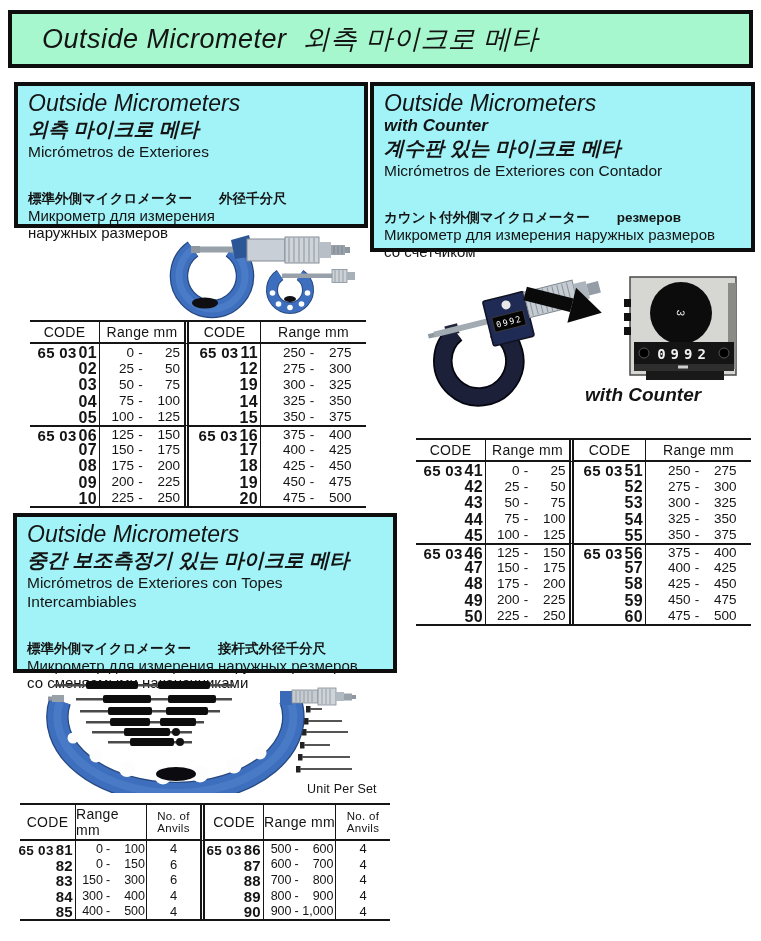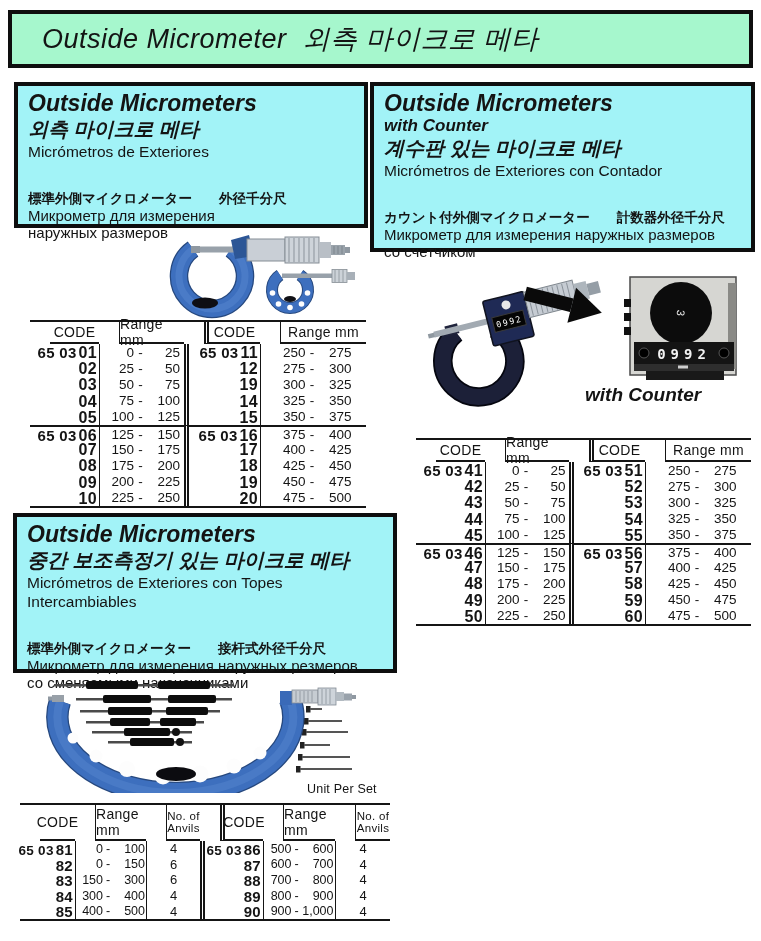--- a/index.html
+++ b/index.html
@@ -7,36 +7,36 @@
   .page{position:relative;width:761px;height:941px;background:#ffffff;overflow:hidden;}
 
   .banner{position:absolute;left:8px;top:10px;width:745px;height:58px;box-sizing:border-box;
     border:4px solid #0e0e0e;background:#a6f7cd;display:flex;align-items:center;padding-left:30px;}
   .banner .bt{font-style:italic;font-weight:400;font-size:27px;letter-spacing:.5px;white-space:pre;}
 
   .panel{position:absolute;box-sizing:border-box;border:4px solid #0e0e0e;background:#a2f3f7;padding:5px 10px 4px;}
   #panel-standard{left:14px;top:82px;width:354px;height:146px;}
   #panel-counter{left:370px;top:82px;width:385px;height:170px;}
   #panel-anvils{left:13px;top:513px;width:384px;height:160px;}
-  .t-en{font-style:italic;font-weight:700;font-size:23px;line-height:1.1;}
+  .t-en{font-style:italic;font-weight:400;font-size:23px;line-height:1.1;}
   .t-en2{font-style:italic;font-weight:700;font-size:17px;line-height:1.12;}
   .t-ko{font-style:italic;font-weight:700;font-size:20px;line-height:1.35;}
   .t-es{font-size:15.5px;line-height:1.22;}
   .t-ja{font-size:13.5px;font-weight:600;line-height:1.3;white-space:pre;margin-top:28px;}
   .t-ru{font-size:15px;line-height:1.13;}
 
   .img{position:absolute;}
   .caption-counter{position:absolute;left:585px;top:384px;font-style:italic;font-weight:700;font-size:19px;}
   .caption-unit{position:absolute;left:307px;top:782px;font-size:12.5px;letter-spacing:.2px;}
 
   .rtable{position:absolute;display:grid;border-top:2px solid #151515;border-bottom:2px solid #151515;box-sizing:border-box;background:#fff;}
   #table-standard{left:30px;top:320px;grid-template-columns:69px 85px 76px 106px;grid-template-rows:22px repeat(10,16.2px);}
   #table-counter{left:416px;top:438px;grid-template-columns:69px 84px 76px 106px;grid-template-rows:22px repeat(10,16.2px);}
   #table-anvils{left:20px;top:803px;grid-template-columns:55px 71px 54px 63px 72px 55px;grid-template-rows:36px repeat(5,15.6px);}
-  .th{display:flex;align-items:center;justify-content:center;font-size:14px;border-bottom:2px solid #151515;letter-spacing:.3px;box-sizing:border-box;margin-left:20px;}
+  .th{display:flex;align-items:center;justify-content:center;font-size:14px;border-bottom:2px solid #151515;letter-spacing:.3px;box-sizing:border-box;}
   .th2{flex-direction:column;}
   .th2 div{font-size:11.5px;line-height:12px;}
   .bl{border-left:1.5px solid #151515;}
   .bld{border-left:5px double #151515;}
   .gt{border-top:2px solid #151515;}
   .cell{box-sizing:border-box;}
   .code{display:flex;justify-content:flex-end;align-items:baseline;padding-right:2px;font-weight:700;white-space:nowrap;}
   .code .prefix{font-size:15px;margin-right:2px;letter-spacing:.3px;}
   .code .suffix{font-size:16px;letter-spacing:.3px;}
   .range{display:flex;justify-content:center;align-items:center;font-size:13.5px;}
@@ -67,21 +67,21 @@
     <div class="t-ja">標準外側マイクロメーター　　外径千分尺</div>
     <div class="t-ru">Микрометр для измерения</div>
     <div class="t-ru">наружных размеров</div>
   </div>
 
   <div class="panel" id="panel-counter">
     <div class="t-en">Outside Micrometers</div>
     <div class="t-en2">with Counter</div>
     <div class="t-ko">계수판 있는 마이크로 메타</div>
     <div class="t-es">Micrómetros de Exteriores con Contador</div>
-    <div class="t-ja">カウント付外側マイクロメーター　　計数器外径千分尺</div>
+    <div class="t-ja">カウント付外側マイクロメーター　　резмеров</div>
     <div class="t-ru">Микрометр для измерения наружных размеров</div>
     <div class="t-ru">со счетчиком</div>
   </div>
 
   <div class="panel" id="panel-anvils">
     <div class="t-en">Outside Micrometers</div>
     <div class="t-ko">중간 보조측정기 있는 마이크로 메타</div>
     <div class="t-es">Micrómetros de Exteriores con Topes Intercambiables</div>
     <div class="t-ja">標準外側マイクロメーター　　接杆式外径千分尺</div>
     <div class="t-ru">Микрометр для измерения наружных резмеров</div>

